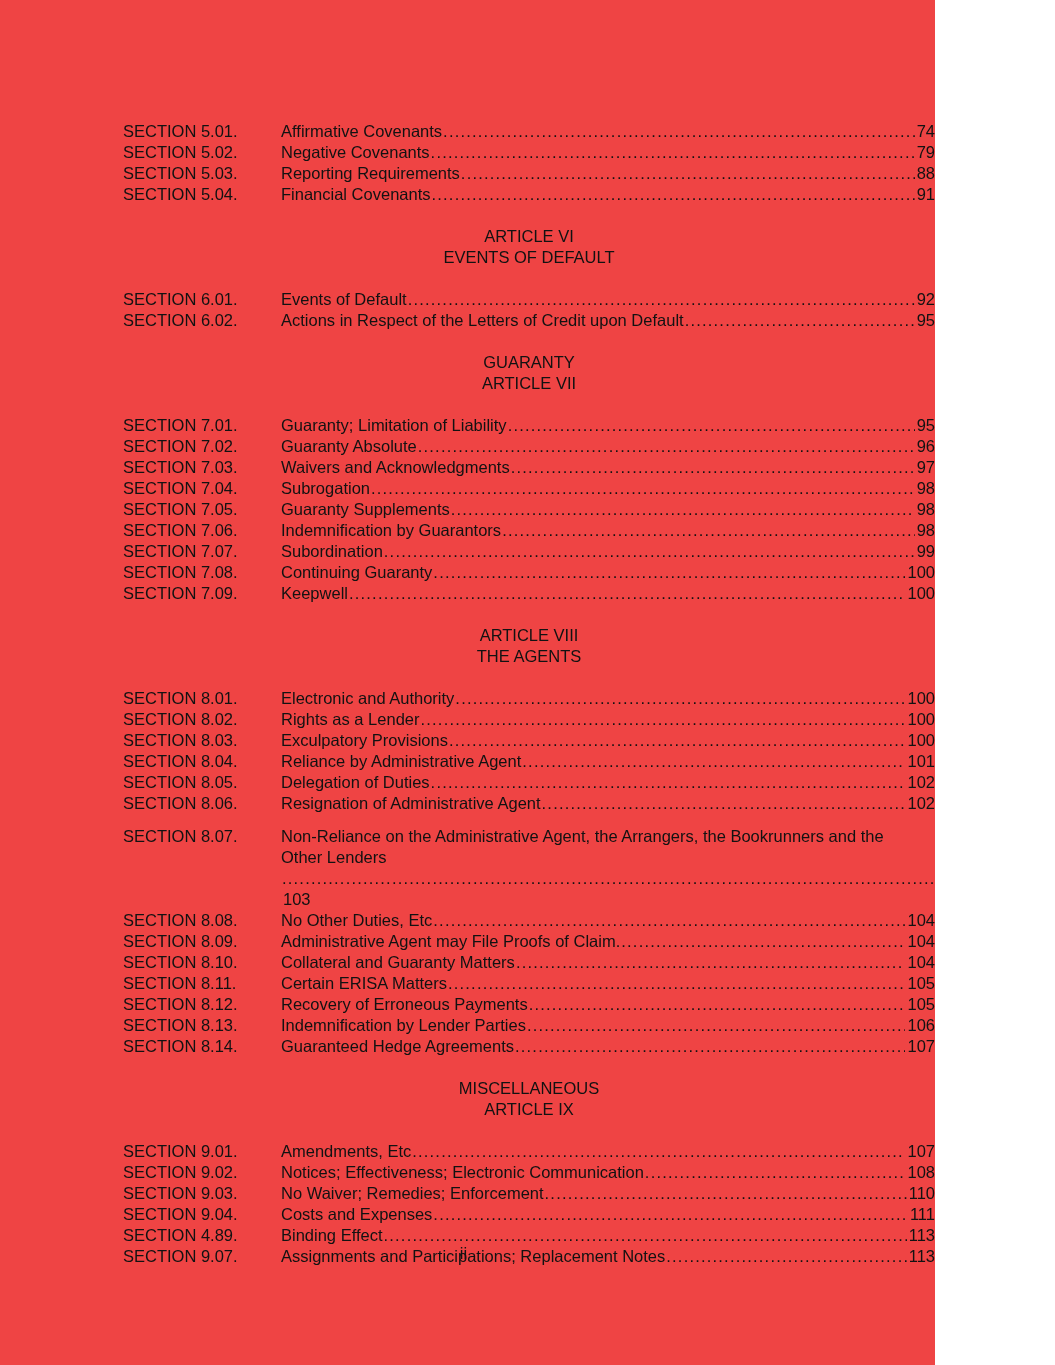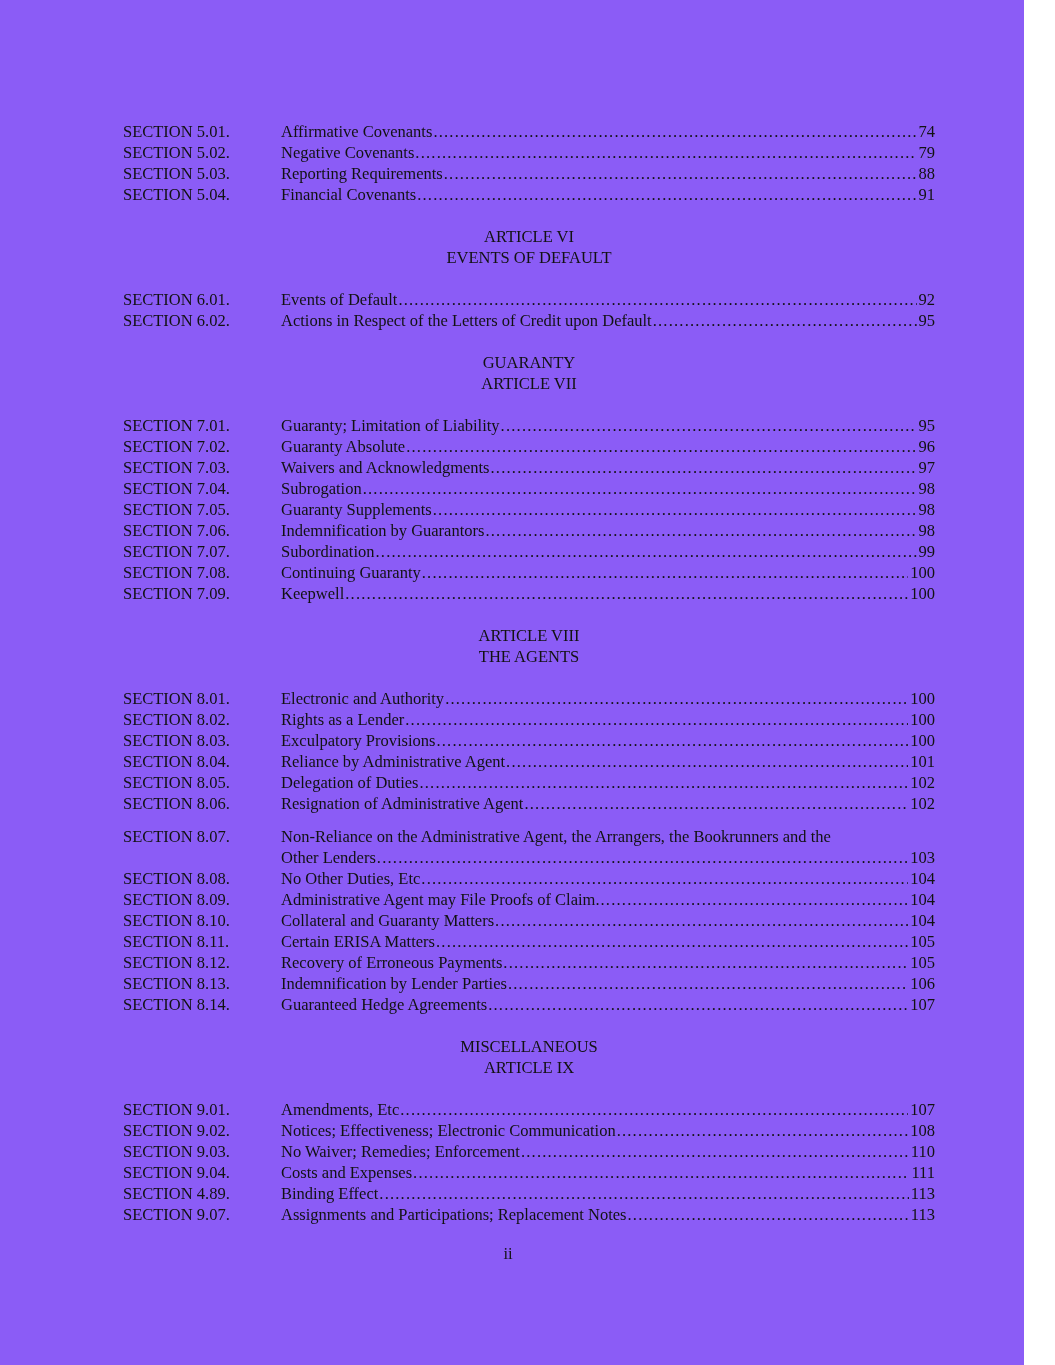--- a/index.html
+++ b/index.html
@@ -1,23 +1,23 @@
 <!DOCTYPE html>
 <html><head>
 <meta charset="utf-8">
 <style>
   * { box-sizing: border-box; }
   html, body { margin: 0; padding: 0; background: #ffffff; }
   .page {
     position: relative;
-    width: 1024px;
+    width: 935px;
     height: 1365px;
-    background: #8b5cf6;
+    background: #ef4444;
     color: #121212;
-    font-family: Liberation Serif, serif;
+    font-family: Liberation Sans, sans-serif;
     font-size: 16.5px;
     overflow: hidden;
   }
   .toc {
     position: absolute;
     left: 123px;
     top: 121px;
     width: 812px;
   }
   .toc-row {
@@ -38,20 +38,21 @@
   }
   .toc-entry-multi {
     flex: 1;
     min-width: 0;
     margin-top: 12px;
   }
   .toc-line2 {
     display: flex;
     align-items: baseline;
     line-height: 21px;
+    flex-direction: column;
   }
   .toc-title { white-space: nowrap; }
   .toc-dots {
     flex: 1 1 auto;
     overflow: hidden;
     white-space: nowrap;
     min-width: 0;
     padding-left: 1px;
   }
   .toc-dots::after {

